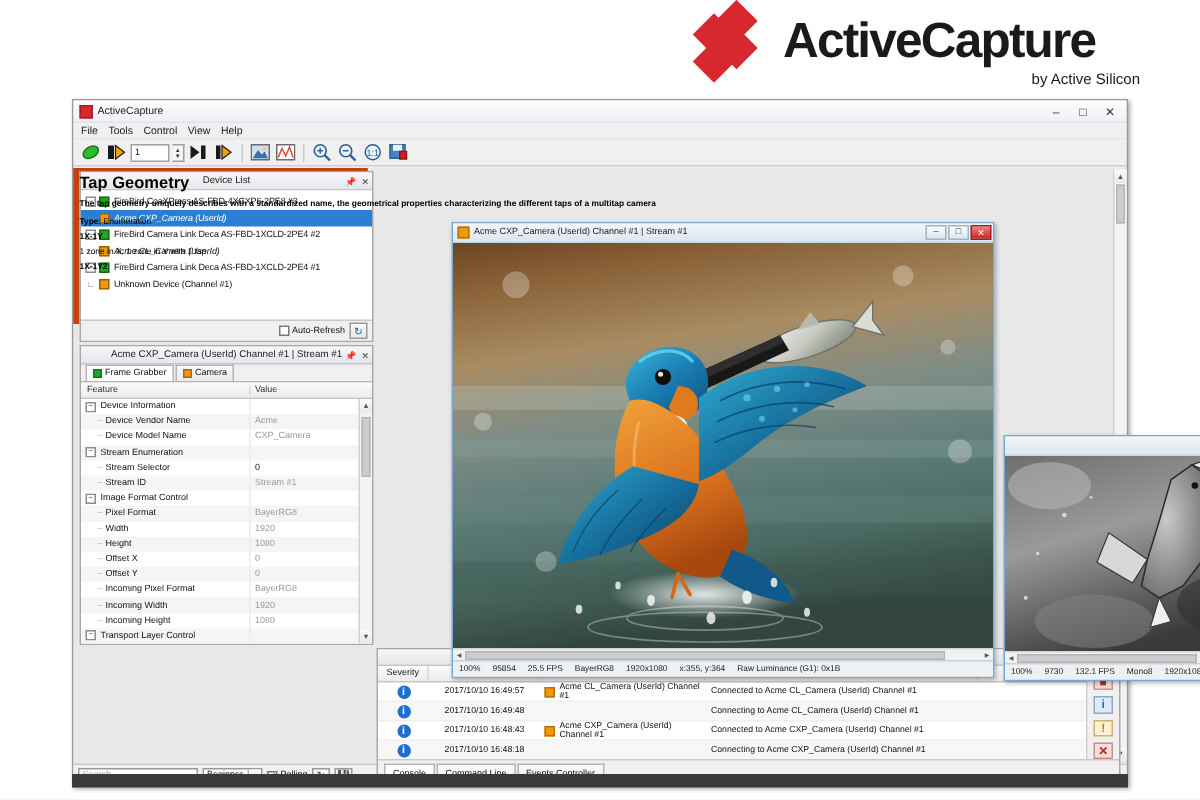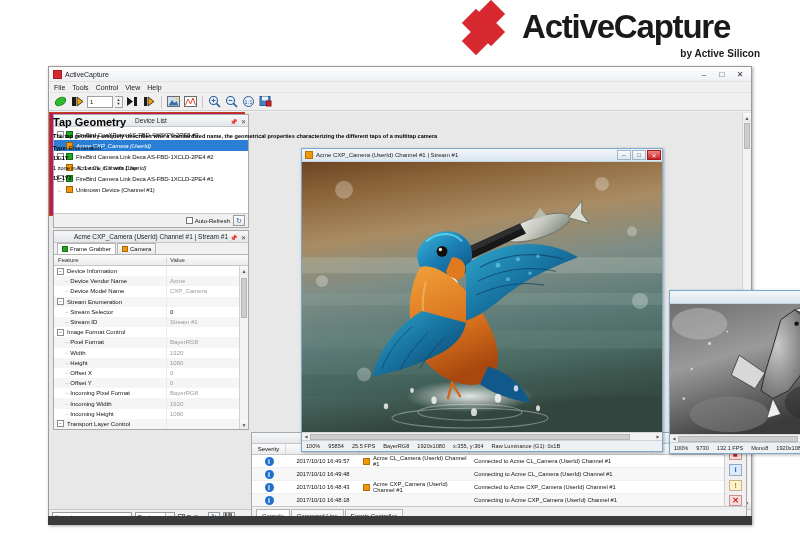--- a/index.html
+++ b/index.html
@@ -15,21 +15,21 @@
   
   #brand { position:absolute; left:466px; top:8px; width:300px; height:52px; }
   #brand .logo { position:absolute; left:0; top:2px; width:48px; height:44px; }
   #brand .dia { position:absolute; width:20px; height:20px; background:#d8282f; transform:rotate(45deg); }
   #brand .d1 { left:0px; top:3px; }
   #brand .d2 { left:15px; top:-6px; }
   #brand .d3 { left:15px; top:12px; }
   #brand .d4 { left:0px; top:21px; }
   #brand .wordmark { position:absolute; left:56px; top:0px; font-size:33px; font-weight:bold;
     letter-spacing:-1.2px; color:#1a1a1a; font-family:"Liberation Sans", sans-serif; }
-  #brand .tagline { position:absolute; right:6px; top:40px; font-size:10px; font-weight:bold; color:#1a1a1a; }
+  #brand .tagline { position:absolute; right:6px; top:40px; font-size:10px; font-weight:normal; color:#1a1a1a; }
 
   
   #app { position:absolute; left:48px; top:66px; width:704px; height:459px;
          background:#f0f0f0; border:1px solid #9a9a9a; box-shadow:1px 1px 3px rgba(0,0,0,.35); }
 
   .titlebar { height:15px; background:linear-gradient(#fdfdfd,#eef1f4); border-bottom:1px solid #dfe3e6;
     display:flex; align-items:center; padding:0 2px; position:relative; }
   .titlebar .tb-icon { width:9px; height:9px; margin:0 3px 0 2px; background:#d8282f;
      border:1px solid #a81d22; }
   .titlebar .tb-title { font-size:7px; color:#222; }
@@ -103,21 +103,21 @@
   .fval.black { color:#111; }
   .grp { width:7px; height:7px; border:1px solid #8c8c8c; background:#fff; font-size:5px; line-height:5px;
      text-align:center; color:#333; margin-right:3px; flex:0 0 auto; }
   .leafline { color:#b3b3b3; font-size:6px; margin-right:2px; flex:0 0 auto; }
   .vscroll { position:absolute; right:0; top:35px; bottom:0; width:9px; background:#f3f3f3; border-left:1px solid #d2d2d2; }
   .vscroll .thumb { position:absolute; left:1px; right:1px; top:12px; height:40px; background:#cdcdcd; border:1px solid #b5b5b5; }
   .vscroll .ar { position:absolute; left:0; right:0; height:9px; display:flex; align-items:center; justify-content:center; font-size:5px; color:#555; background:linear-gradient(#fafafa,#e9e9e9); }
   .vscroll .up { top:0; } .vscroll .dn { bottom:0; }
 
   
-  #helppanel { left:4px; top:320px; width:196px; height:104px; background:#be185d; border:1px solid #c2410c;padding-left:23px; }
+  #helppanel { left:4px; top:320px; width:196px; height:104px; background:#be185d; border:5px solid #c2410c;padding-left:23px; }
   .helpinner { position:absolute; left:2px; right:10px; top:2px; bottom:17px; overflow:hidden; }
   .help-h1 { font-size:11px; font-weight:bold; margin:2px 0 5px 2px; color:#000; }
   .help-p { font-size:5.6px; font-weight:bold; margin:0 0 5px 2px; line-height:7px; color:#000; }
   .help-k { font-size:5.6px; font-weight:bold; margin:0 0 4px 2px; color:#000; }
   .help-t { font-size:5.6px; margin:0 0 4px 2px; color:#000; }
   .helpfoot { position:absolute; left:0; right:0; bottom:0; height:15px; background:#f0f0f0;
      border-top:1px solid #c9c9c9; display:flex; align-items:center; gap:3px; padding:0 3px; }
   .searchbox { width:80px; height:11px; border:1px solid #9a9a9a; background:#fff; font-size:6px;
      display:flex; align-items:center; padding-left:2px; color:#9d9d9d; }
   .combo { width:40px; height:11px; border:1px solid #9a9a9a; background:#fff; font-size:6px;

